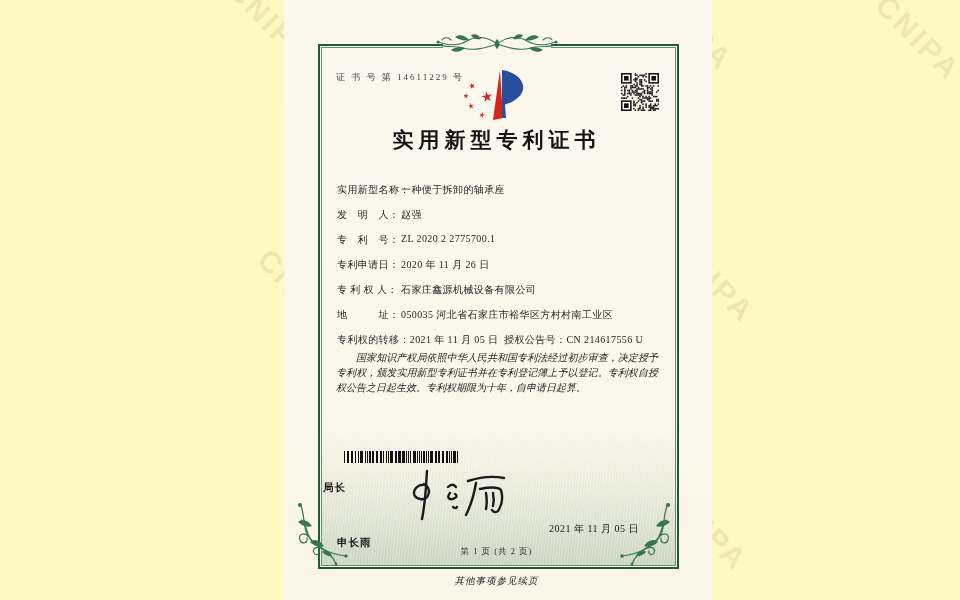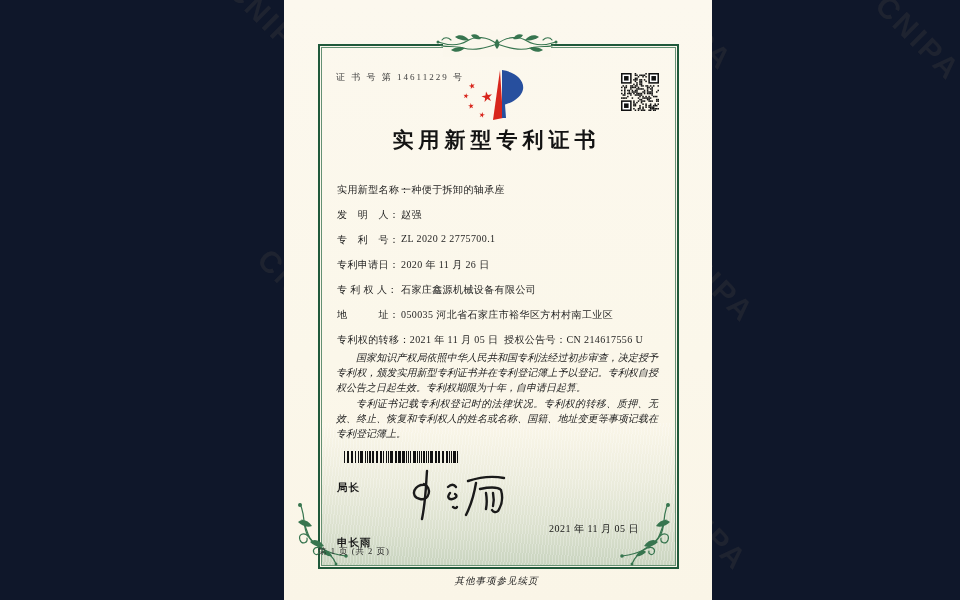--- a/index.html
+++ b/index.html
@@ -1,16 +1,16 @@
 <!DOCTYPE html>
 <html><head>
 <meta charset="utf-8">
 <style>
   html,body{margin:0;padding:0;background:#fefdfb;}
-  .stage{position:relative;width:960px;height:600px;overflow:hidden;background:#0f172a;
+  .stage{position:relative;width:960px;height:600px;overflow:hidden;background:#fef9c3;
          font-family:"Liberation Serif","DejaVu Serif",serif;}
   
   .wm{position:absolute;font-family:"Liberation Sans","DejaVu Sans",sans-serif;font-weight:700;
       font-size:30px;letter-spacing:3px;color:rgba(128,114,92,0.13);
       transform:translate(-50%,-50%) rotate(45deg);white-space:nowrap;pointer-events:none;}
   
   .paper{position:absolute;left:284px;top:0;width:428px;height:600px;
          background:linear-gradient(180deg,#fcf8ee 0%,#fbf7ea 60%,#faf5e7 100%);}
   
   .frame{position:absolute;left:34px;top:44px;width:357px;height:521px;
@@ -33,28 +33,28 @@
   .title{position:absolute;left:34px;top:126px;width:357px;text-align:center;
          font-size:21px;font-weight:700;letter-spacing:5px;color:#131313;}
   .frow{position:absolute;left:53px;width:330px;font-size:10px;color:#1f1f1f;
         letter-spacing:0.4px;white-space:nowrap;}
   .fvalue{position:absolute;left:64px;top:0;}
   .gpair2{position:absolute;left:167px;top:0;}
   .legal{position:absolute;left:52px;top:350px;width:322px;font-size:10px;font-style:italic;
          line-height:1.52;text-align:justify;color:#242424;}
   .legal p{margin:0;text-indent:2em;}
   .barcode{position:absolute;left:60px;top:451px;}
-  .issuer-title{position:absolute;left:53px;top:481px;font-family:"Liberation Sans","DejaVu Sans",sans-serif;
+  .issuer-title{position:absolute;left:39px;top:481px;font-family:"Liberation Sans","DejaVu Sans",sans-serif;
         font-weight:700;font-size:10.5px;color:#161616;letter-spacing:1px;}
   .issuer-name{position:absolute;left:53px;top:500px;font-family:"Liberation Sans","DejaVu Sans",sans-serif;
         font-weight:700;font-size:10.5px;color:#161616;letter-spacing:1px;margin-top:36px;}
   .sig{position:absolute;left:112px;top:463px;}
   .issue-date{position:absolute;left:245px;top:522px;width:130px;text-align:center;
         font-size:10px;letter-spacing:0.5px;color:#161616;}
-  .page-info{position:absolute;left:34px;top:546px;width:357px;
+  .page-info{position:absolute;left:34px;top:546px;width:357px;text-align:center;
         font-size:8.5px;color:#2a2a2a;letter-spacing:1px;}
   .footer-note{position:absolute;left:34px;top:575px;width:357px;text-align:center;
         font-size:9.5px;font-style:italic;color:#222;letter-spacing:1px;}
 </style>
 </head>
 <body>
 
 <div class="stage">
 
   <span class="wm" style="left:270px;top:22px">CNIPA</span>
@@ -381,21 +381,20 @@
       <span>地　　　址：</span>
       <span class="fvalue">050035 河北省石家庄市裕华区方村村南工业区</span>
     </div>
     <div class="frow" style="top:333px">
       <span>专利权的转移：</span><span>2021 年 11 月 05 日</span>
       <span class="gpair2"><span>授权公告号：</span><span>CN 214617556 U</span></span>
     </div>
 
     <div class="legal">
       <p>国家知识产权局依照中华人民共和国专利法经过初步审查，决定授予专利权，颁发实用新型专利证书并在专利登记簿上予以登记。专利权自授权公告之日起生效。专利权期限为十年，自申请日起算。</p>
-      <p>专利证书记载专利权登记时的法律状况。专利权的转移、质押、无效、终止、恢复和专利权人的姓名或名称、国籍、地址变更等事项记载在专利登记簿上。</p>
     </div>
 
     <svg class="barcode" id="barcode" width="114" height="12" viewBox="0 0 114 12">
         <rect x="0" y="0" width="1" height="12" fill="#111"></rect>
         <rect x="3" y="0" width="2" height="12" fill="#111"></rect>
         <rect x="7" y="0" width="2" height="12" fill="#111"></rect>
         <rect x="11" y="0" width="1" height="12" fill="#111"></rect>
         <rect x="14" y="0" width="1" height="12" fill="#111"></rect>
         <rect x="16" y="0" width="3" height="12" fill="#111"></rect>
         <rect x="21" y="0" width="1" height="12" fill="#111"></rect>

